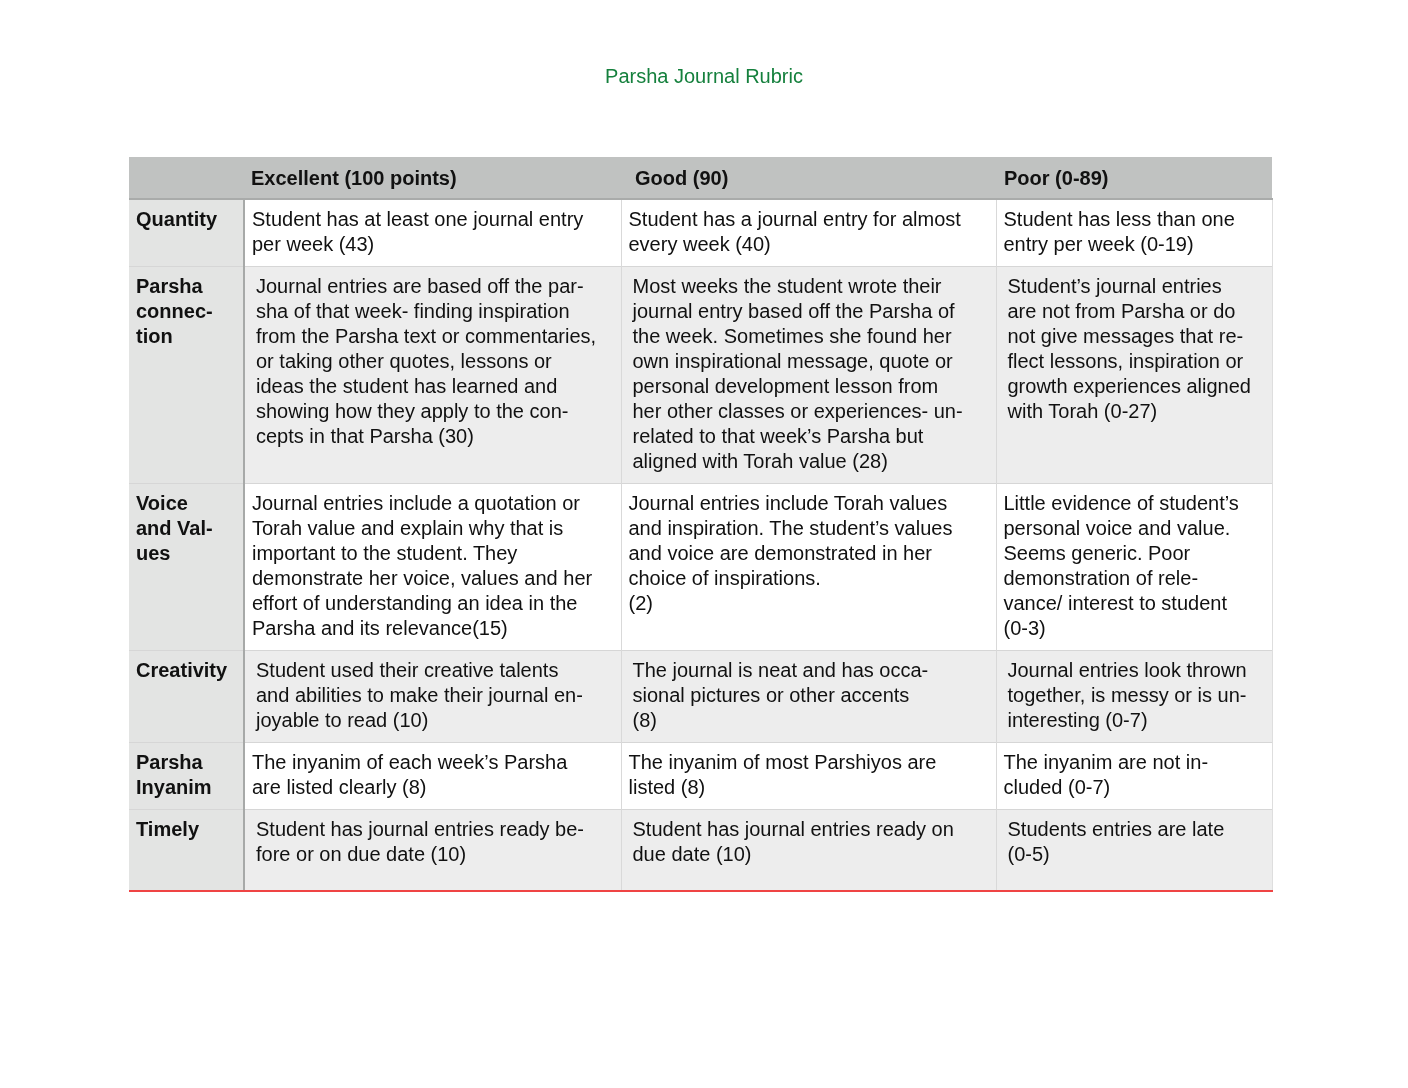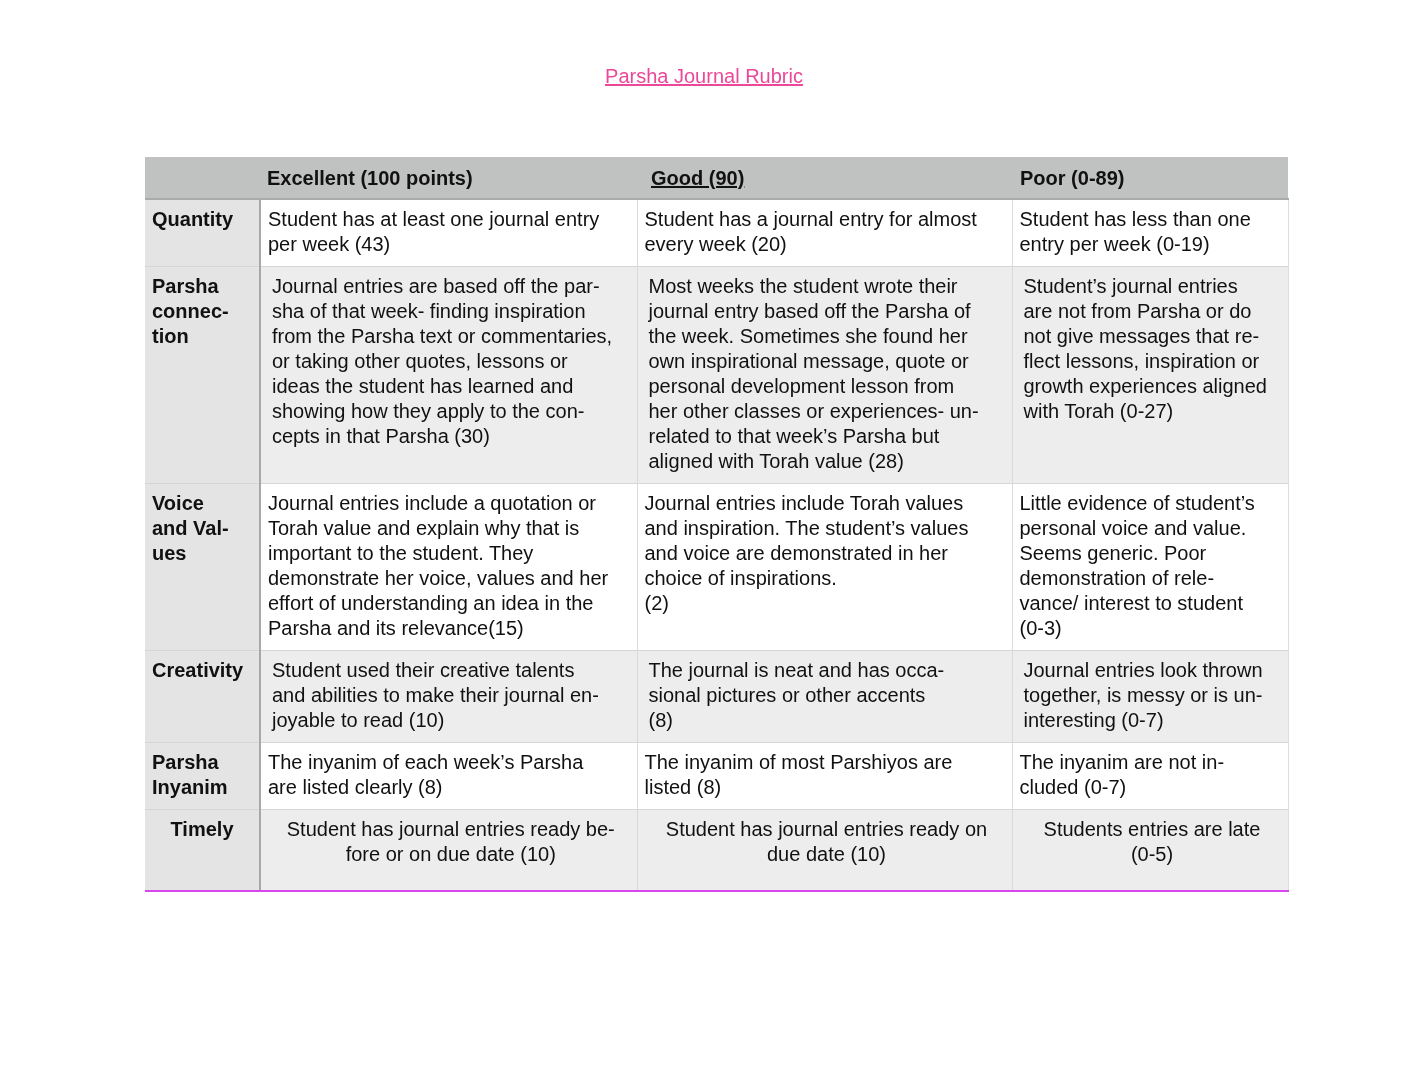--- a/index.html
+++ b/index.html
@@ -16,27 +16,26 @@
       overflow: hidden;
     }
     .doc-title {
       position: absolute;
       top: 63px;
       left: 0;
       width: 1408px;
       text-align: center;
       font-size: 20px;
       line-height: 26px;
-      color: #ec4899;
-      text-decoration: underline;
+      color: #15803d;
     }
     table.rubric {
       position: absolute;
       top: 157px;
-      left: 145px;
+      left: 129px;
       width: 1143px;
       border-collapse: collapse;
       table-layout: fixed;
       font-size: 20px;
       line-height: 25px;
     }
     table.rubric col.c0 { width: 115px; }
     table.rubric col.c1 { width: 377px; }
     table.rubric col.c2 { width: 375px; }
     table.rubric col.c3 { width: 276px; }
@@ -44,43 +43,42 @@
     table.rubric th {
       background: #c0c2c1;
       font-weight: bold;
       text-align: left;
       padding: 8px 8px 6px 8px;
       height: 27px;
       border-bottom: 2px solid #a9abaa;
       vertical-align: middle;
     }
     table.rubric th.h-excellent { padding-left: 7px; }
-    table.rubric th.h-good { padding-left: 14px; text-decoration: underline; }
+    table.rubric th.h-good { padding-left: 14px; }
     table.rubric th.h-poor { padding-left: 8px; margin-left: 48px; }
 
     table.rubric td {
       vertical-align: top;
       padding: 7px 7px 9px 7px;
       border-top: 1px solid #d6d6d6;
       border-left: 1px solid #d9d9d9;
       white-space: pre-line;
     }
     table.rubric td.crit {
       background: #e3e4e3;
       font-weight: bold;
       border-left: none;
       border-right: 2px solid #a7a9a8;
       white-space: pre-line;
     }
     table.rubric tr.odd td.cell { background: #ffffff; }
     table.rubric tr.even td.cell { background: #ededed; padding-left: 11px; }
     table.rubric tr:last-child td {
-      border-bottom: 2px solid #d946ef;
+      border-bottom: 2px solid #ef4444;
       height: 64px;
-      text-align: center;
     }
     table.rubric td.cell:last-child { border-right: 1px solid #dedede; }
   </style>
 </head>
 <body>
 
 <div class="doc-title">Parsha Journal Rubric</div>
 
 <table class="rubric">
   <colgroup>
@@ -96,21 +94,21 @@
       <th class="h-good">Good (90)</th>
       <th class="h-poor">Poor (0-89)</th>
     </tr>
   </thead>
   <tbody>
     <tr class="odd">
       <td class="crit">Quantity</td>
       <td class="cell">Student has at least one journal entry
 per week (43)</td>
       <td class="cell">Student has a journal entry for almost
-every week  (20)</td>
+every week  (40)</td>
       <td class="cell">Student has less than one
 entry per week (0-19)</td>
     </tr>
     <tr class="even">
       <td class="crit">Parsha
 connec-
 tion</td>
       <td class="cell">Journal entries are based off the par-
 sha of that week- finding inspiration
 from the Parsha text or commentaries,

